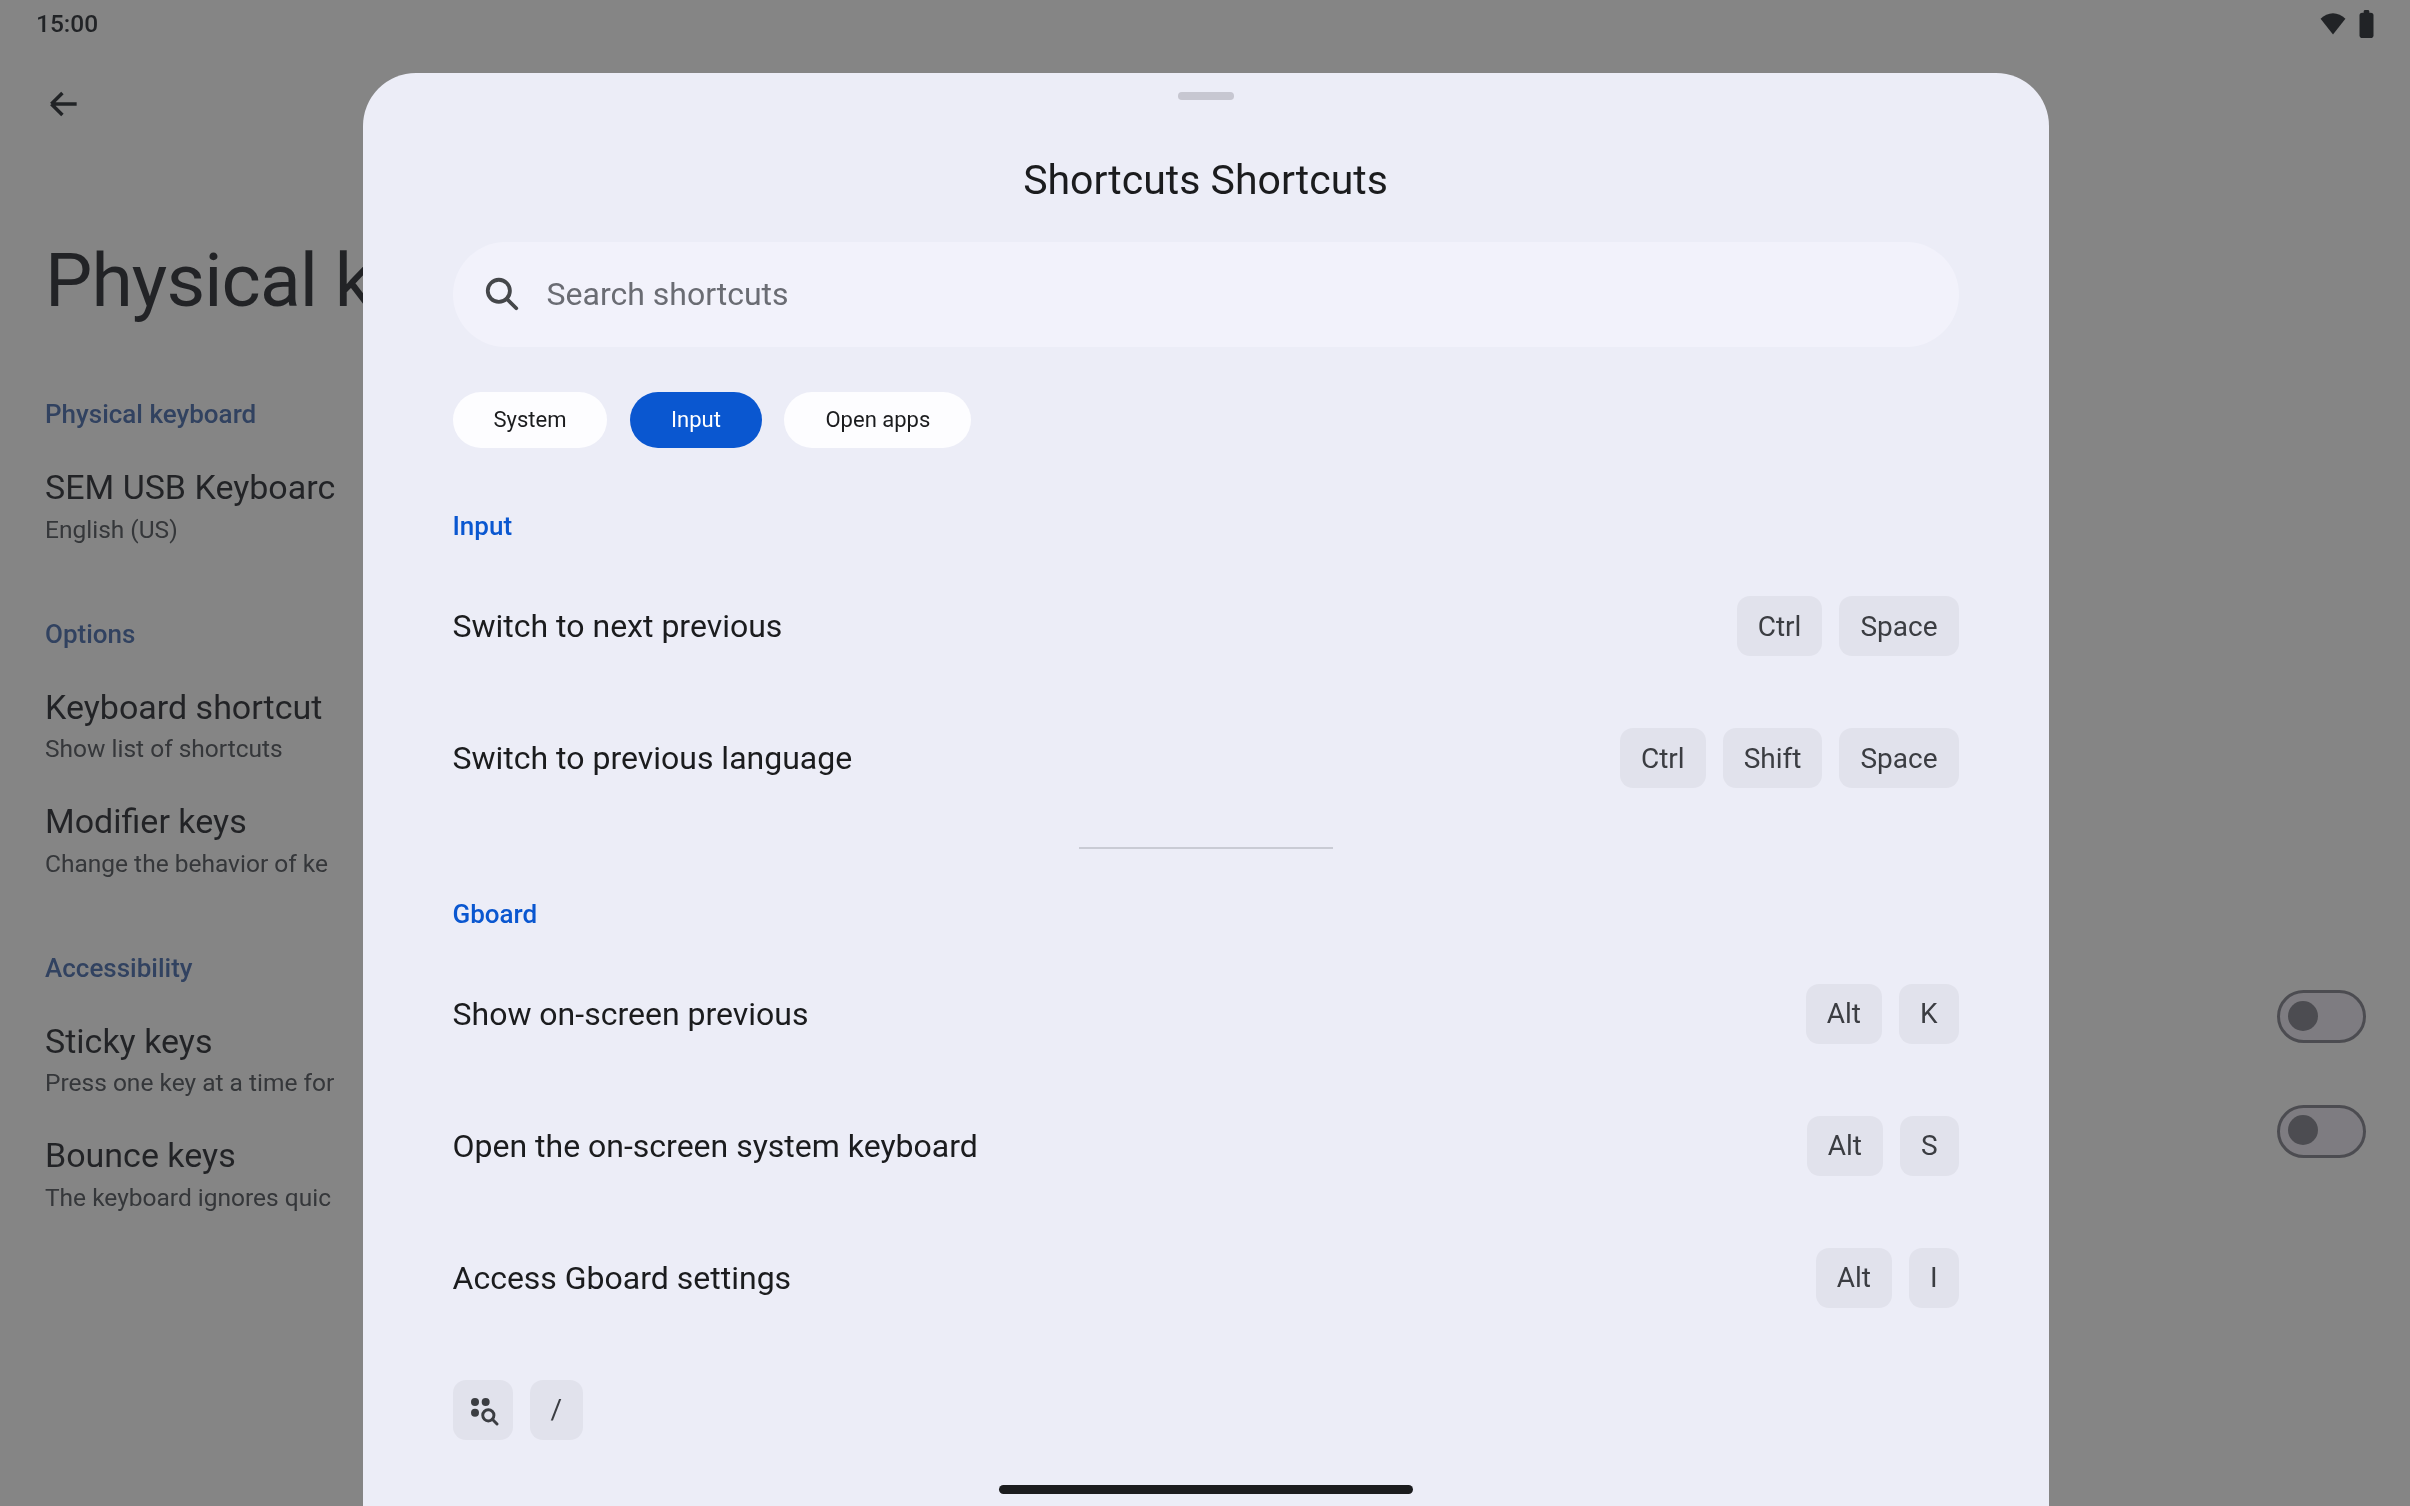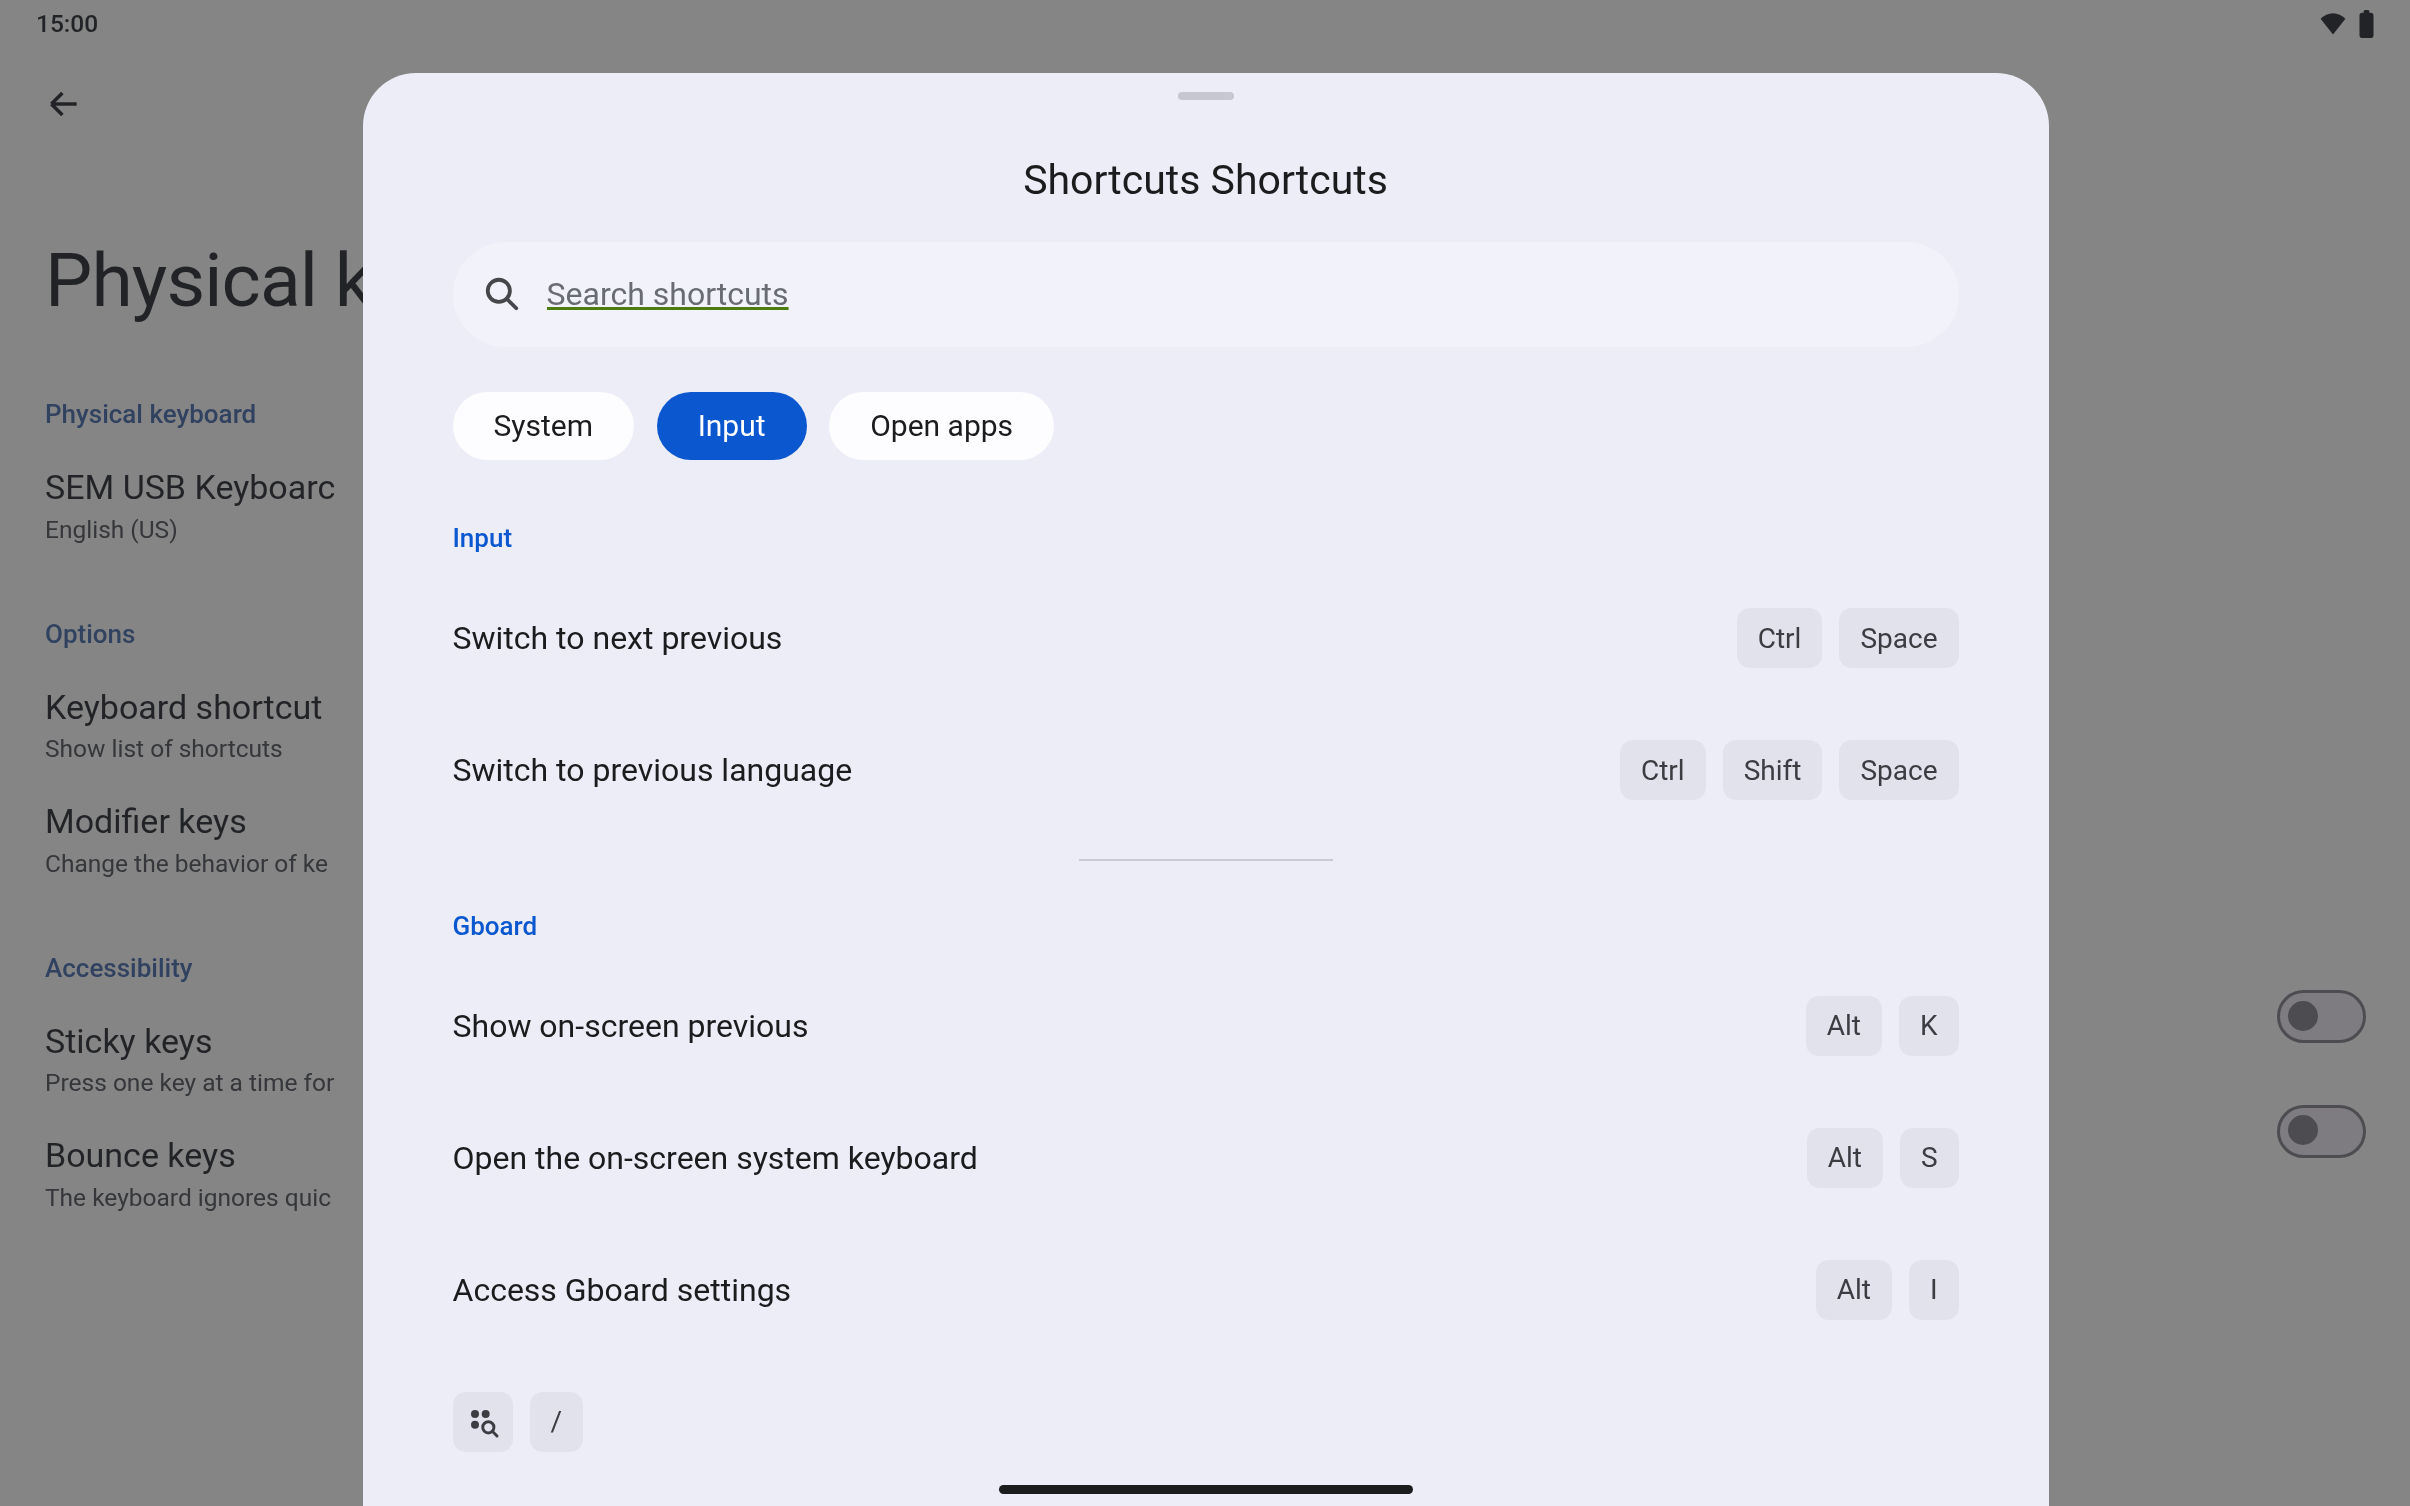--- a/index.html
+++ b/index.html
@@ -82,31 +82,30 @@
   .sheet-body{ padding: 0 90px; }
 
   .searchbar{
     height:105px; background:#f2f2fb; border-radius:53px;
     display:flex; align-items:center; gap:26px;
     padding: 0 30px;
   }
   .searchbar .mag svg{display:block;}
   .searchbar input{
     border:none; background:transparent; outline:none;
-    font-size:32px; color:#4d7c0f; flex:1;
+    font-size:32px; color:#4c1d95; flex:1;
     font-family: inherit;
-    text-decoration: underline;
   }
   .searchbar input::placeholder{color:#6a6c73;}
 
   .tabs{ display:flex; gap:22.6px; padding: 45px 0 22.6px; }
   .tab{
-    height:68px; padding:17px 41px;
+    height:56px; padding:17px 41px;
     border-radius:34px; background:#fdfdff; color:#1b1c1e;
-    font-size:30px; display:flex; align-items:center; justify-content:center;
+    font-size:22px; display:flex; align-items:center; justify-content:center;
     border:none; cursor:pointer; font-family:inherit;
   }
   .tab.active{ background:#0a57d0; color:#ffffff; }
 
   .sec-label{
     color:#0a57d0; font-size:26px; font-weight:500;
     padding: 41px 0 19px;
   }
 
   .shortcut-row{

